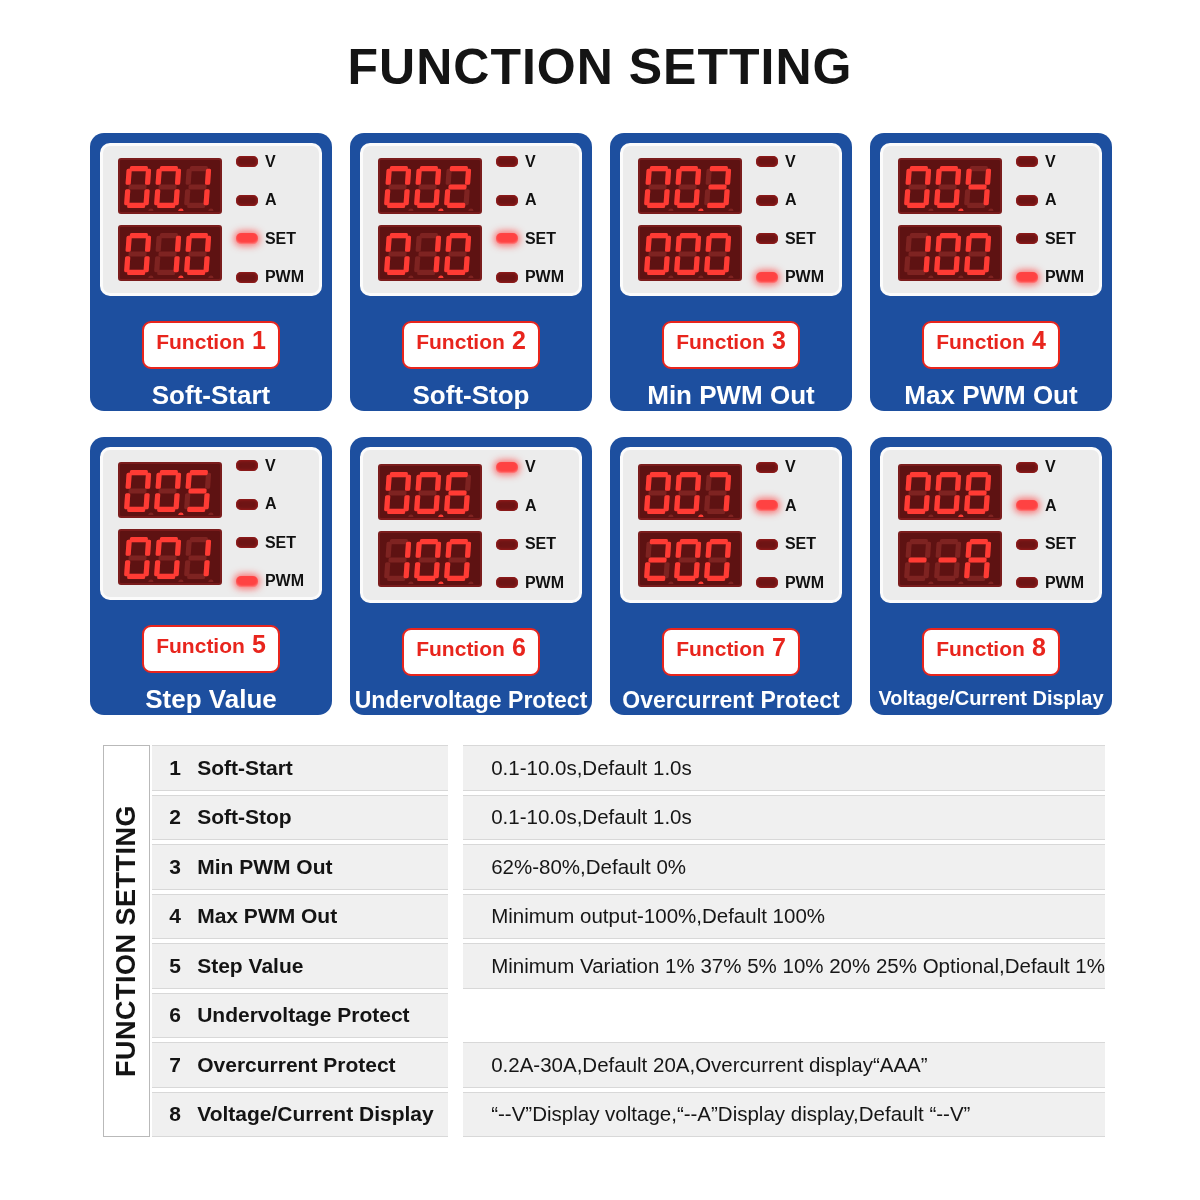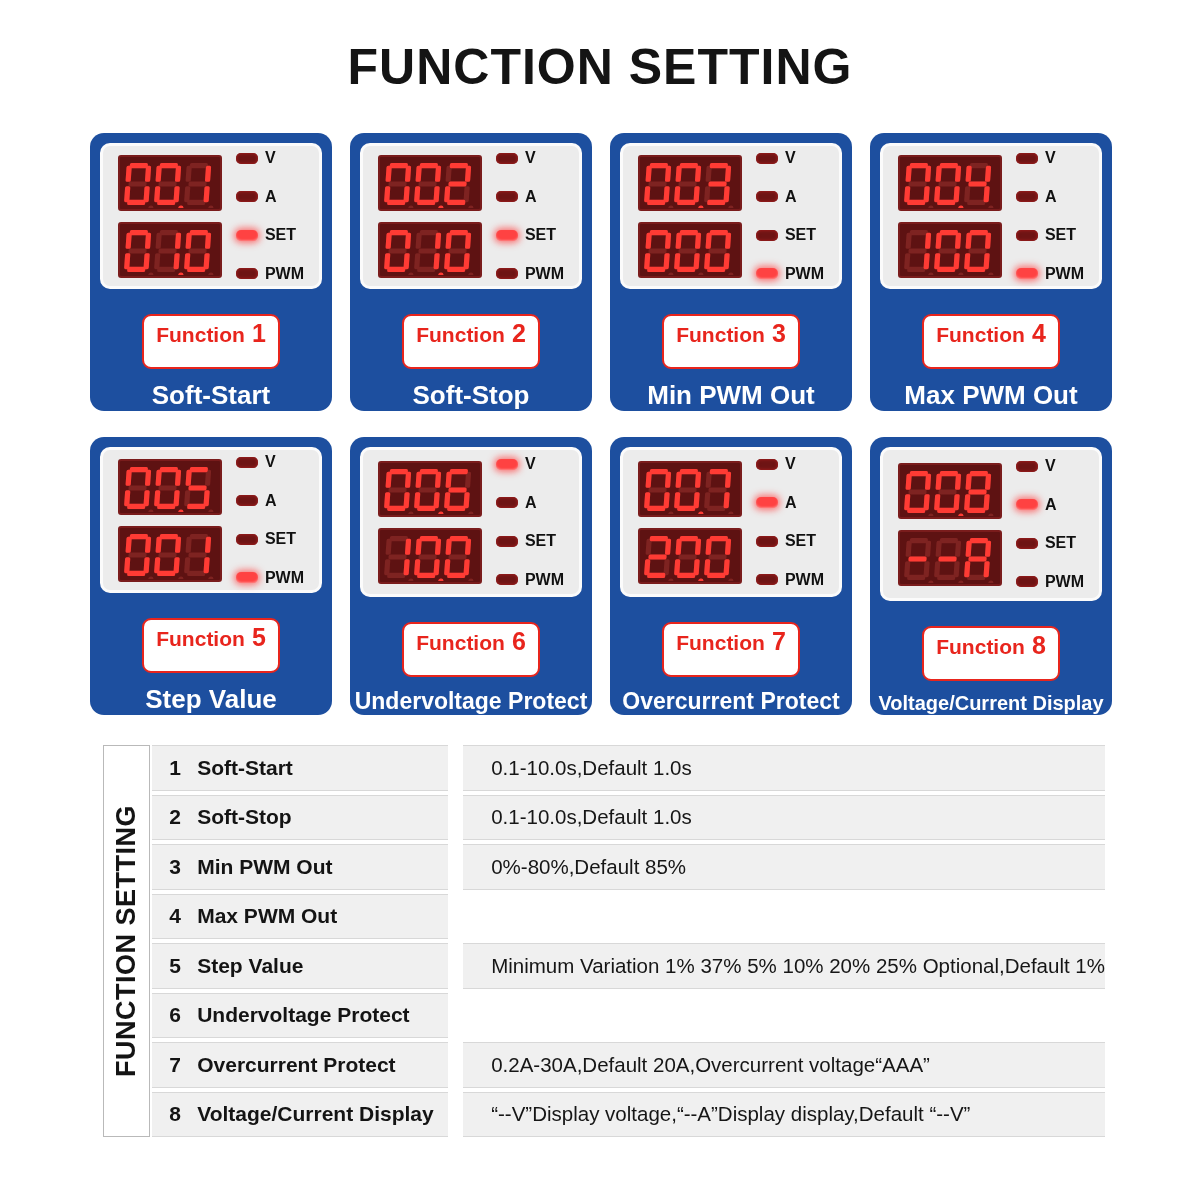--- a/index.html
+++ b/index.html
@@ -36,21 +36,21 @@
   .leds{height:132px;display:flex;flex-direction:column;justify-content:space-between;padding:1px 0;}
   .led-row{display:flex;align-items:center;gap:7px;}
   .led{width:22px;height:11px;border-radius:5px;background:var(--led-dim,#6e1414);
        box-shadow:inset 0 0 3px 1px #9a1d1d;}
   .led.lit{background:var(--led-lit,#ff4242);
        box-shadow:0 0 7px 2px rgba(255,70,70,.75), inset 0 -1px 2px rgba(255,255,255,.35);}
   .led-label{font-weight:bold;font-size:16px;color:#111;line-height:1;}
   .badge{
     align-self:center;margin-top:25px;background:#ffffff;
     border:2px solid var(--badge-red,#e8251d);border-radius:9px;
-    padding:2px 12px 19px;display:inline-flex;align-items:baseline;gap:7px;
+    padding:2px 12px 12px;display:inline-flex;align-items:baseline;gap:7px;
     color:var(--badge-red,#e8251d);font-weight:bold;font-size:21px;line-height:1.2;
   }
   .badge-num{font-size:25px;}
   .card-name{
     margin-top:11px;text-align:center;color:#ffffff;font-weight:bold;font-size:26px;
     white-space:nowrap;
   }
   
   #spec-table{position:absolute;left:103px;top:745px;width:1002px;display:flex;}
   .side-label{
@@ -1141,28 +1141,29 @@
       <span class="row-name">Soft-Stop</span>
     </div>
     <div class="cell cell-desc">0.1-10.0s,Default 1.0s</div>
   </div>
 
   <div class="t-row">
     <div class="cell cell-name">
       <span class="row-num">3</span>
       <span class="row-name">Min PWM Out</span>
     </div>
-    <div class="cell cell-desc">0%-80%,Default 85%</div>
+    <div class="cell cell-desc">62%-80%,Default 0%</div>
   </div>
 
   <div class="t-row">
     <div class="cell cell-name">
       <span class="row-num">4</span>
       <span class="row-name">Max PWM Out</span>
     </div>
+    <div class="cell cell-desc">Minimum output-100%,Default 100%</div>
   </div>
 
   <div class="t-row">
     <div class="cell cell-name">
       <span class="row-num">5</span>
       <span class="row-name">Step Value</span>
     </div>
     <div class="cell cell-desc">Minimum Variation 1% 37% 5% 10% 20% 25% Optional,Default 1%</div>
   </div>
 
@@ -1171,21 +1172,21 @@
       <span class="row-num">6</span>
       <span class="row-name">Undervoltage Protect</span>
     </div>
   </div>
 
   <div class="t-row">
     <div class="cell cell-name">
       <span class="row-num">7</span>
       <span class="row-name">Overcurrent Protect</span>
     </div>
-    <div class="cell cell-desc">0.2A-30A,Default 20A,Overcurrent voltage“AAA”</div>
+    <div class="cell cell-desc">0.2A-30A,Default 20A,Overcurrent display“AAA”</div>
   </div>
 
   <div class="t-row">
     <div class="cell cell-name">
       <span class="row-num">8</span>
       <span class="row-name">Voltage/Current Display</span>
     </div>
     <div class="cell cell-desc">“--V”Display voltage,“--A”Display display,Default “--V”</div>
   </div>
 </div>

